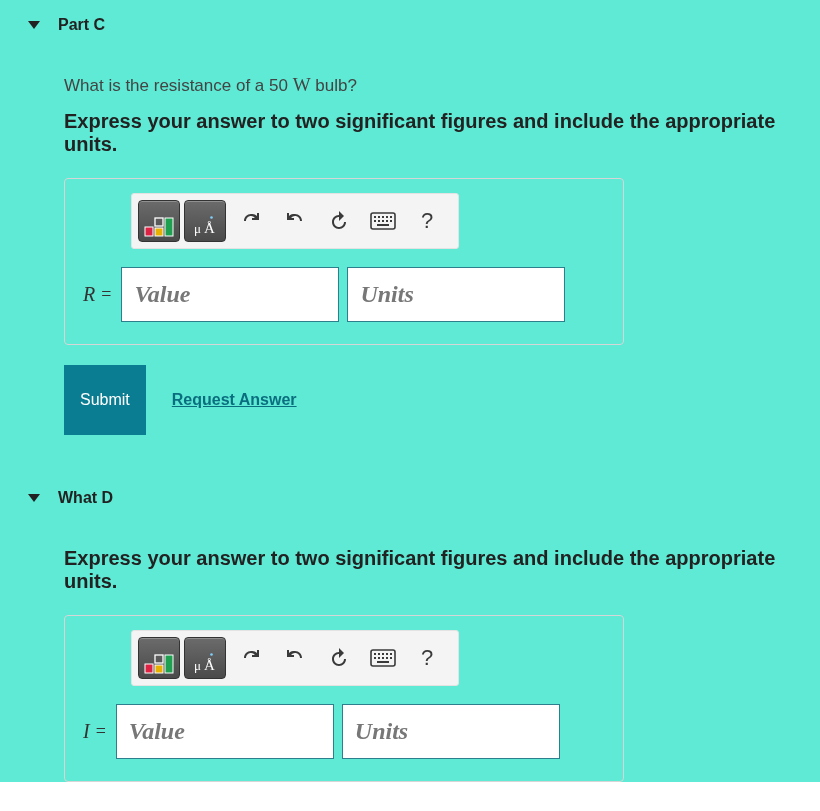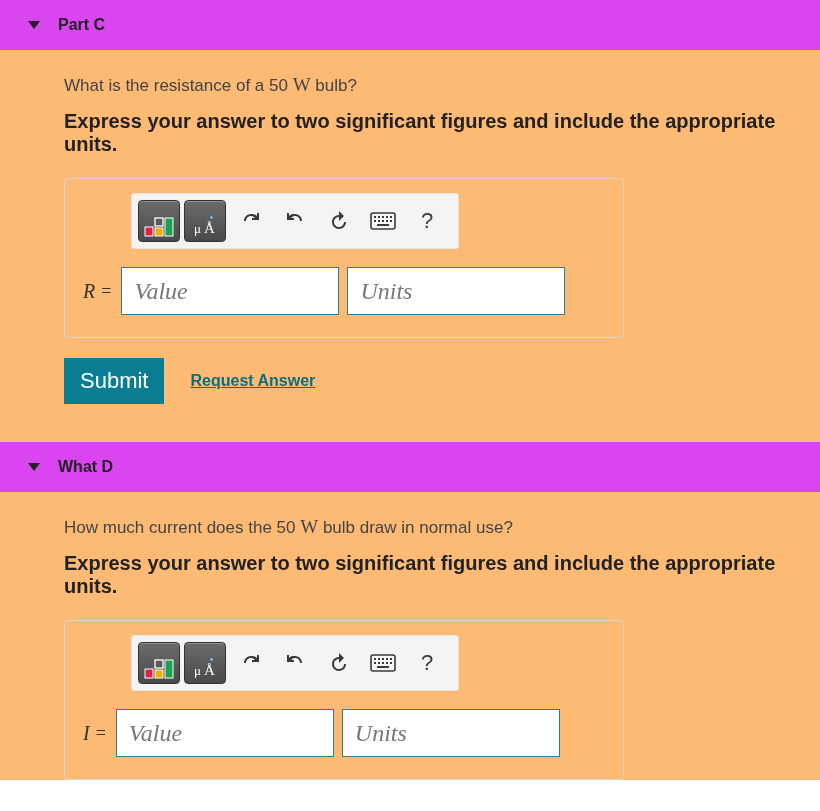--- a/index.html
+++ b/index.html
@@ -6,40 +6,40 @@
   body {
     margin: 0;
     padding: 0;
     font-family: Arial, Helvetica, sans-serif;
     font-size: 16px;
     color: #333;
     background: #fff;
     width: 820px;
   }
   .part-header {
-    background: #d946ef;
+    background: #5eead4;
     padding: 16px 20px 16px 28px;
     display: flex;
     align-items: center;
     gap: 18px;
   }
   .part-header .caret {
     width: 0; height: 0;
     border-left: 6px solid transparent;
     border-right: 6px solid transparent;
     border-top: 8px solid #222;
   }
   .part-title {
     font-weight: bold;
     font-size: 16px;
     color: #222;
   }
   .part-body {
     padding: 24px 0 38px 64px;
-    background: #fdba74;
+    background: #5eead4;
   }
   .question {
     font-size: 17px;
     color: #444;
     margin-bottom: 14px;
   }
   .question .wfont {
     font-family: 'Times New Roman', serif;
     font-size: 19px;
   }
@@ -99,44 +99,45 @@
     font-style: italic;
     font-size: 20px;
     margin-right: 6px;
   }
   .eq {
     font-family: 'Times New Roman', serif;
     font-size: 18px;
     margin-right: 10px;
   }
   .val-input, .unit-input {
-    height: 48px;
+    height: 55px;
     border: 1px solid #2e7f8d;
     font-family: 'Times New Roman', serif;
     font-size: 24px;
     font-style: italic;
     color: #333;
     padding: 0 12px;
     outline: none;
+    font-weight: bold;
   }
   .val-input { width: 218px; margin-right: 8px; }
   .unit-input { width: 218px; }
   .val-input::placeholder, .unit-input::placeholder { color: #777; font-style: italic; }
   .actions {
     margin-top: 20px;
     display: flex;
     align-items: center;
     gap: 26px;
   }
   .submit-btn {
     background: #0b7d92;
     color: #fff;
     border: none;
-    font-size: 22px;
-    padding: 10px 16px;
+    font-size: 16px;
+    padding: 26px 16px;
     cursor: pointer;
   }
   .request-link {
     color: #0b6e7f;
     font-weight: bold;
     text-decoration: underline;
     font-size: 16px;
     cursor: pointer;
   }
   .qmark { font-size: 22px; font-weight: normal; color:#3a3a3a; }
@@ -218,23 +219,20 @@
     <button class="submit-btn">Submit</button>
     <a class="request-link">Request Answer</a>
   </div>
 </div>
 
 <div class="part-header">
   <div class="caret"></div>
   <div class="part-title">What D</div>
 </div>
 <div class="part-body" style="padding-bottom:0">
-  <div class="question">
-    <span>How much current does the 50 </span><span class="wfont">W</span><span> bulb draw in normal use?</span>
-  </div>
   <div class="instruction">Express your answer to two significant figures and include the appropriate units.</div>
 
   <div class="answer-box">
     <div class="toolbar">
       <div class="tb-sq">
         <svg width="30" height="20" viewBox="0 0 30 20">
           <rect x="1" y="10" width="8" height="9" fill="#d24" stroke="#fff" stroke-width="1"></rect>
           <rect x="11" y="1" width="8" height="8" fill="none" stroke="#fff" stroke-width="1.3"></rect>
           <rect x="11" y="11" width="8" height="8" fill="#e8b000" stroke="#fff" stroke-width="1"></rect>
           <rect x="21" y="1" width="8" height="18" fill="#1fa050" stroke="#fff" stroke-width="1"></rect>

